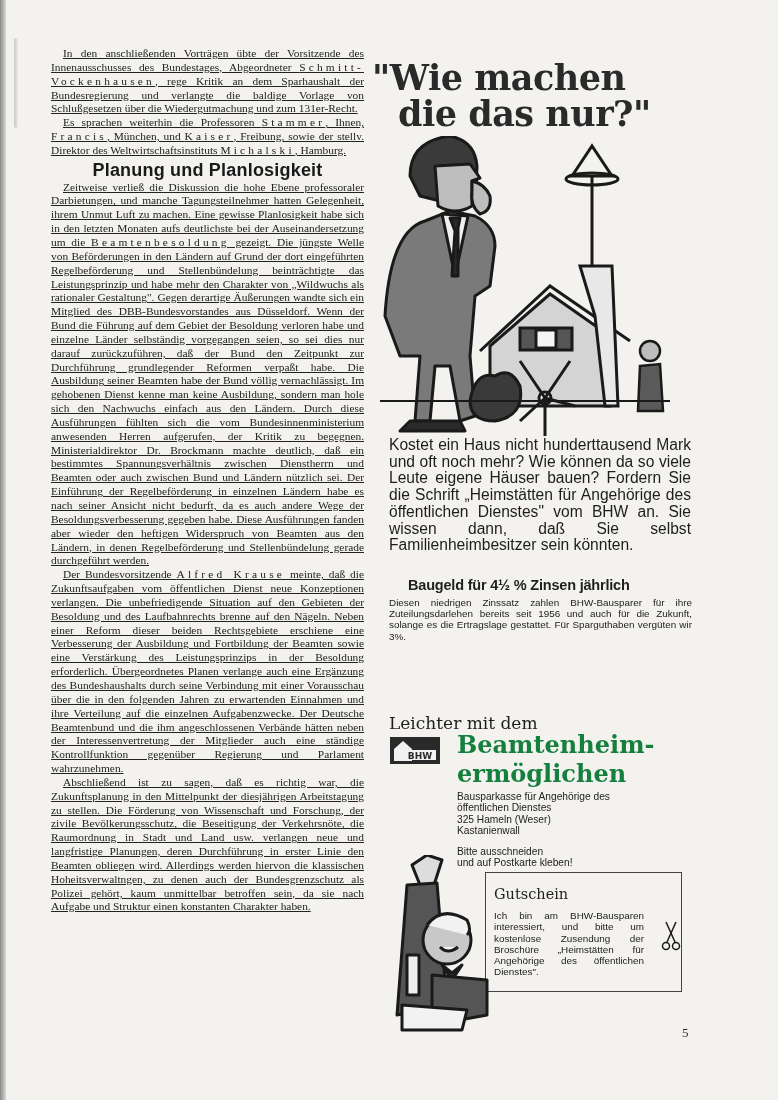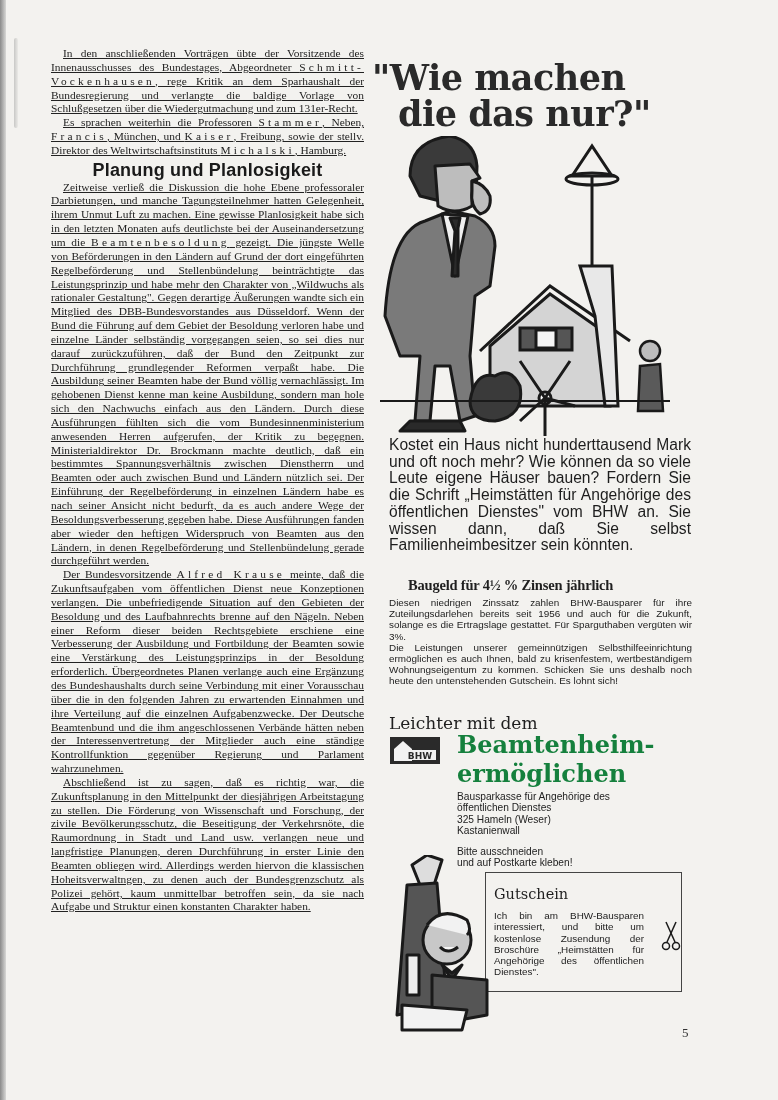--- a/index.html
+++ b/index.html
@@ -42,21 +42,21 @@
   .headline .l2 { padding-left:26px; display:block; }
   .illustration { position:absolute; left:8px; top:76px; width:300px; height:300px; }
 
   .ad-body {
     position:absolute; left:17px; top:377px; width:302px;
     font-family:"Liberation Sans", sans-serif; font-size:15.6px; line-height:16.7px;
     text-align:justify; color:#1d1d1d;
   }
   .baugeld-heading {
     position:absolute; left:36px; top:517px; width:300px;
-    font-family:Liberation Serif, serif; font-size:14.5px; font-weight:bold;
+    font-family:Liberation Sans, sans-serif; font-size:14.5px; font-weight:bold;
     color:#1f1f1f; letter-spacing:-0.2px;
   }
   .baugeld-text {
     position:absolute; left:17px; top:537px; width:303px;
     font-family:"Liberation Sans", sans-serif; font-size:9.9px; line-height:11.2px;
     text-align:justify; color:#222;
   }
   .leichter {
     position:absolute; left:17px; top:653px;
     font-family:"DejaVu Serif", serif; font-size:17px; color:#1e1e1e;
@@ -101,21 +101,21 @@
 </style>
 </head>
 <body>
 
 <div class="page-edge"></div>
 <div class="page-shadow"></div>
 
 <div class="left-col">
   <div id="intro-paragraphs">
       <p><span>In den anschließenden Vorträgen übte der Vorsitzende des Innenausschusses des Bundestages, Abgeordneter </span><span class="sp">Schmitt-Vockenhausen</span><span>, rege Kritik an dem Sparhaushalt der Bundesregierung und verlangte die baldige Vorlage von Schlußgesetzen über die Wiedergutmachung und zum 131er-Recht.</span></p>
-      <p><span>Es sprachen weiterhin die Professoren </span><span class="sp">Stammer</span><span>, Neben, </span><span class="sp">Francis</span><span>, München, und </span><span class="sp">Kaiser</span><span>, Freibung, sowie der stellv. Direktor des Weltwirtschaftsinstituts </span><span class="sp">Michalski</span><span>, Hamburg.</span></p>
+      <p><span>Es sprachen weiterhin die Professoren </span><span class="sp">Stammer</span><span>, Ihnen, </span><span class="sp">Francis</span><span>, München, und </span><span class="sp">Kaiser</span><span>, Freibung, sowie der stellv. Direktor des Weltwirtschaftsinstituts </span><span class="sp">Michalski</span><span>, Hamburg.</span></p>
     </div>
   <div class="section-heading">Planung und Planlosigkeit</div>
   <div id="section-paragraphs">
       <p><span>Zeitweise verließ die Diskussion die hohe Ebene professoraler Darbietungen, und manche Tagungsteilnehmer hatten Gelegenheit, ihrem Unmut Luft zu machen. Eine gewisse Planlosigkeit habe sich in den letzten Monaten aufs deutlichste bei der Auseinandersetzung um die </span><span class="sp">Beamtenbesoldung</span><span> gezeigt. Die jüngste Welle von Beförderungen in den Ländern auf Grund der dort eingeführten Regelbeförderung und Stellenbündelung beinträchtigte das Leistungsprinzip und habe mehr den Charakter von „Wildwuchs als rationaler Gestaltung". Gegen derartige Äußerungen wandte sich ein Mitglied des DBB-Bundesvorstandes aus Düsseldorf. Wenn der Bund die Führung auf dem Gebiet der Besoldung verloren habe und einzelne Länder selbständig vorgegangen seien, so sei dies nur darauf zurückzuführen, daß der Bund den Zeitpunkt zur Durchführung grundlegender Reformen verpaßt habe. Die Ausbildung seiner Beamten habe der Bund völlig vernachlässigt. Im gehobenen Dienst kenne man keine Ausbildung, sondern man hole sich den Nachwuchs einfach aus den Ländern. Durch diese Ausführungen fühlten sich die vom Bundesinnenministerium anwesenden Herren aufgerufen, der Kritik zu begegnen. Ministerialdirektor Dr. Brockmann machte deutlich, daß ein bestimmtes Spannungsverhältnis zwischen Dienstherrn und Beamten oder auch zwischen Bund und Ländern nützlich sei. Der Einführung der Regelbeförderung in einzelnen Ländern habe es nach seiner Ansicht nicht bedurft, da es auch andere Wege der Besoldungsverbesserung gegeben habe. Diese Ausführungen fanden aber wieder den heftigen Widerspruch von Beamten aus den Ländern, in denen Regelbeförderung und Stellenbündelung gerade durchgeführt werden.</span></p>
       <p><span>Der Bundesvorsitzende </span><span class="sp">Alfred Krause</span><span> meinte, daß die Zukunftsaufgaben vom öffentlichen Dienst neue Konzeptionen verlangen. Die unbefriedigende Situation auf den Gebieten der Besoldung und des Laufbahnrechts brenne auf den Nägeln. Neben einer Reform dieser beiden Rechtsgebiete erschiene eine Verbesserung der Ausbildung und Fortbildung der Beamten sowie eine Verstärkung des Leistungsprinzips in der Besoldung erforderlich. Übergeordnetes Planen verlange auch eine Ergänzung des Bundeshaushalts durch seine Verbindung mit einer Vorausschau über die in den folgenden Jahren zu erwartenden Einnahmen und ihre Verteilung auf die einzelnen Aufgabenzwecke. Der Deutsche Beamtenbund und die ihm angeschlossenen Verbände hätten neben der Interessenvertretung der Mitglieder auch eine ständige Kontrollfunktion gegenüber Regierung und Parlament wahrzunehmen.</span></p>
       <p><span>Abschließend ist zu sagen, daß es richtig war, die Zukunftsplanung in den Mittelpunkt der diesjährigen Arbeitstagung zu stellen. Die Förderung von Wissenschaft und Forschung, der zivile Bevölkerungsschutz, die Beseitigung der Verkehrsnöte, die Raumordnung in Stadt und Land usw. verlangen neue und langfristige Planungen, deren Durchführung in erster Linie den Beamten obliegen wird. Allerdings werden hiervon die klassischen Hoheitsverwaltngen, zu denen auch der Bundesgrenzschutz als Polizei gehört, kaum unmittelbar betroffen sein, da sie nach Aufgabe und Struktur einen konstanten Charakter haben.</span></p>
     </div>
 </div>
 
 <div class="ad">
@@ -158,21 +158,20 @@
       <path d="M165 262 L140 225 M165 262 L190 225 M165 262 L195 270 M165 262 L140 285 M165 262 L165 300" fill="none"></path>
       <line x1="0" y1="265" x2="290" y2="265" stroke-width="2"></line>
     </g>
   </svg>
 
   <div class="ad-body">Kostet ein Haus nicht hunderttausend Mark und oft noch mehr? Wie können da so viele Leute eigene Häuser bauen? Fordern Sie die Schrift „Heimstätten für Angehörige des öffentlichen Dienstes" vom BHW an. Sie wissen dann, daß Sie selbst Familienheimbesitzer sein könnten.</div>
 
   <div class="baugeld-heading">Baugeld für 4½ % Zinsen jährlich</div>
   <div class="baugeld-text">
     <div>Diesen niedrigen Zinssatz zahlen BHW-Bausparer für ihre Zuteilungsdarlehen bereits seit 1956 und auch für die Zukunft, solange es die Ertragslage gestattet. Für Sparguthaben vergüten wir 3%.</div>
-    <div>Die Leistungen unserer gemeinnützigen Selbsthilfeeinrichtung ermöglichen es auch Ihnen, bald zu krisenfestem, wertbeständigem Wohnungseigentum zu kommen. Schicken Sie uns deshalb noch heute den untenstehenden Gutschein. Es lohnt sich!</div>
   </div>
 
   <div class="leichter">Leichter mit dem</div>
 
   <svg class="bhw-logo" viewBox="0 0 50 27">
     <rect width="50" height="27" fill="#2a2a2a"></rect>
     <path d="M4 12 L13 4 L22 12 L22 24 L4 24 Z" fill="#f2f2f2"></path>
     <rect x="14" y="13" width="32" height="10" fill="#f2f2f2"></rect>
     <text x="30" y="21.5" text-anchor="middle" font-family="DejaVu Sans, sans-serif" font-size="9" font-weight="bold" fill="#2a2a2a">BHW</text>
   </svg>

